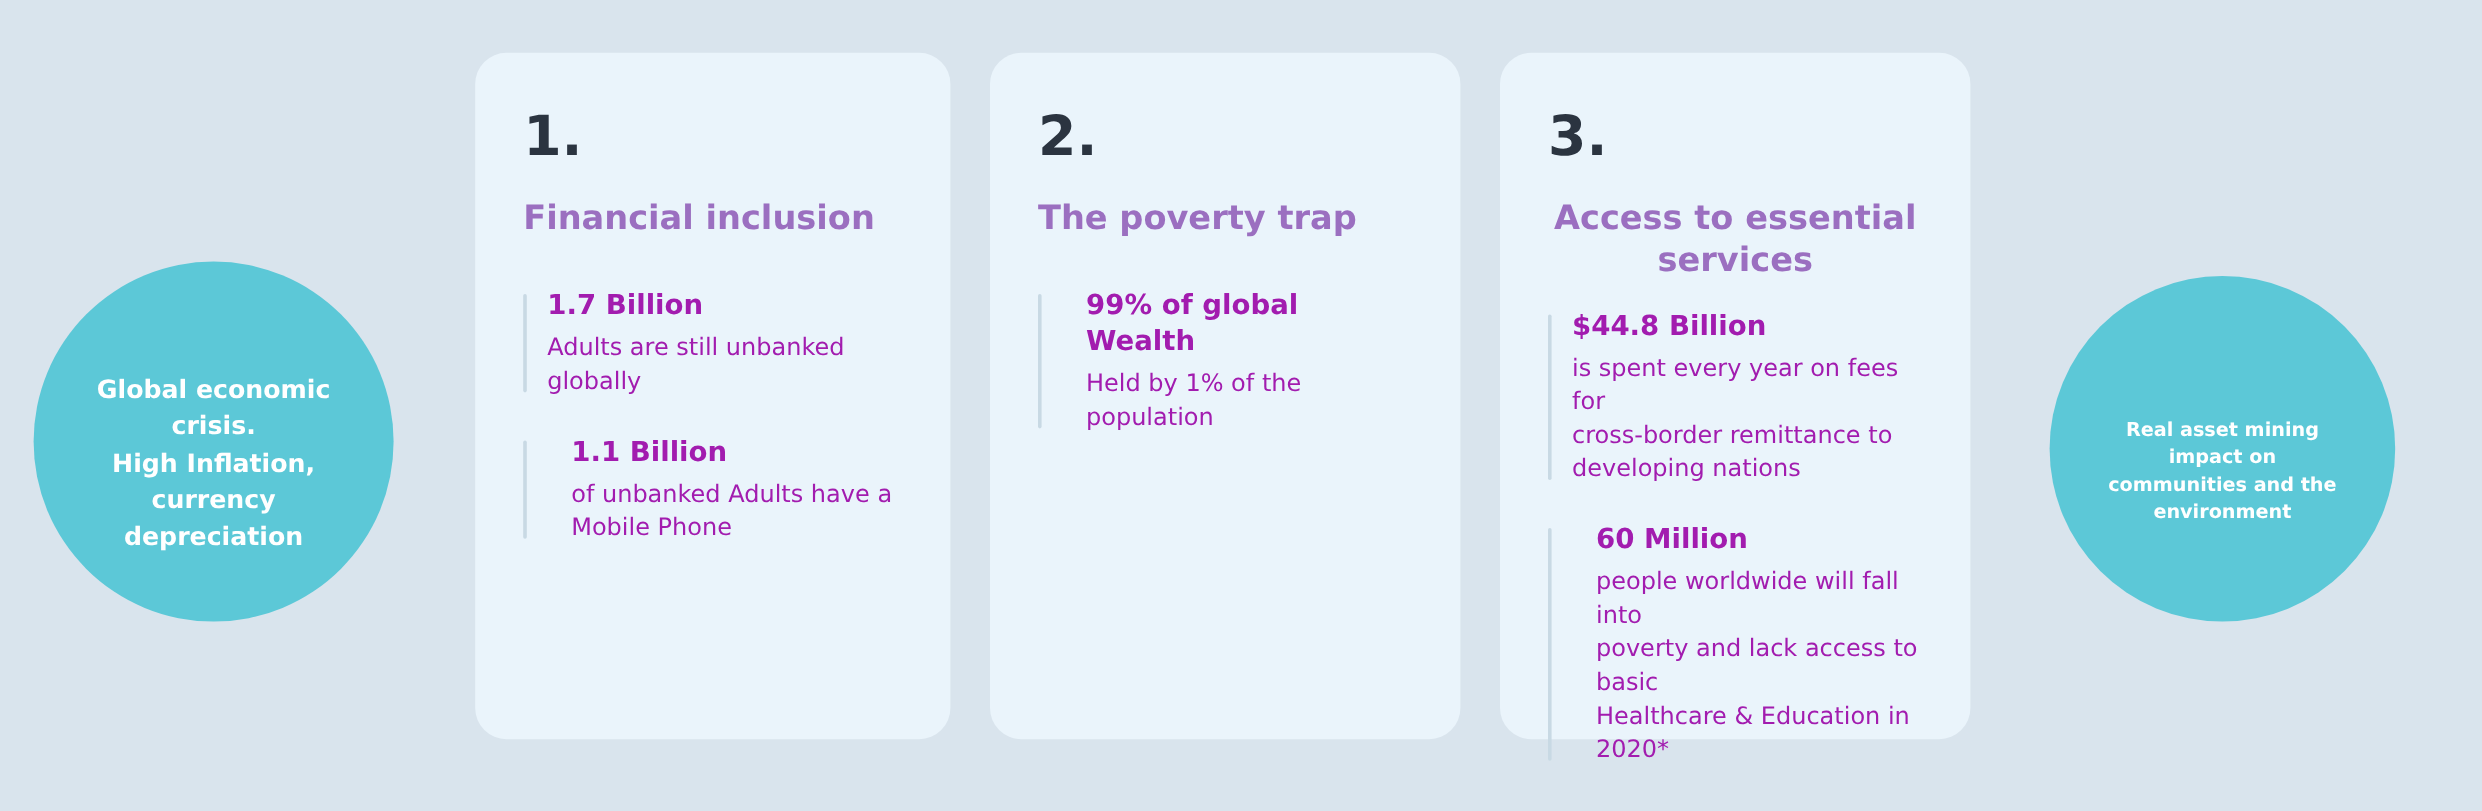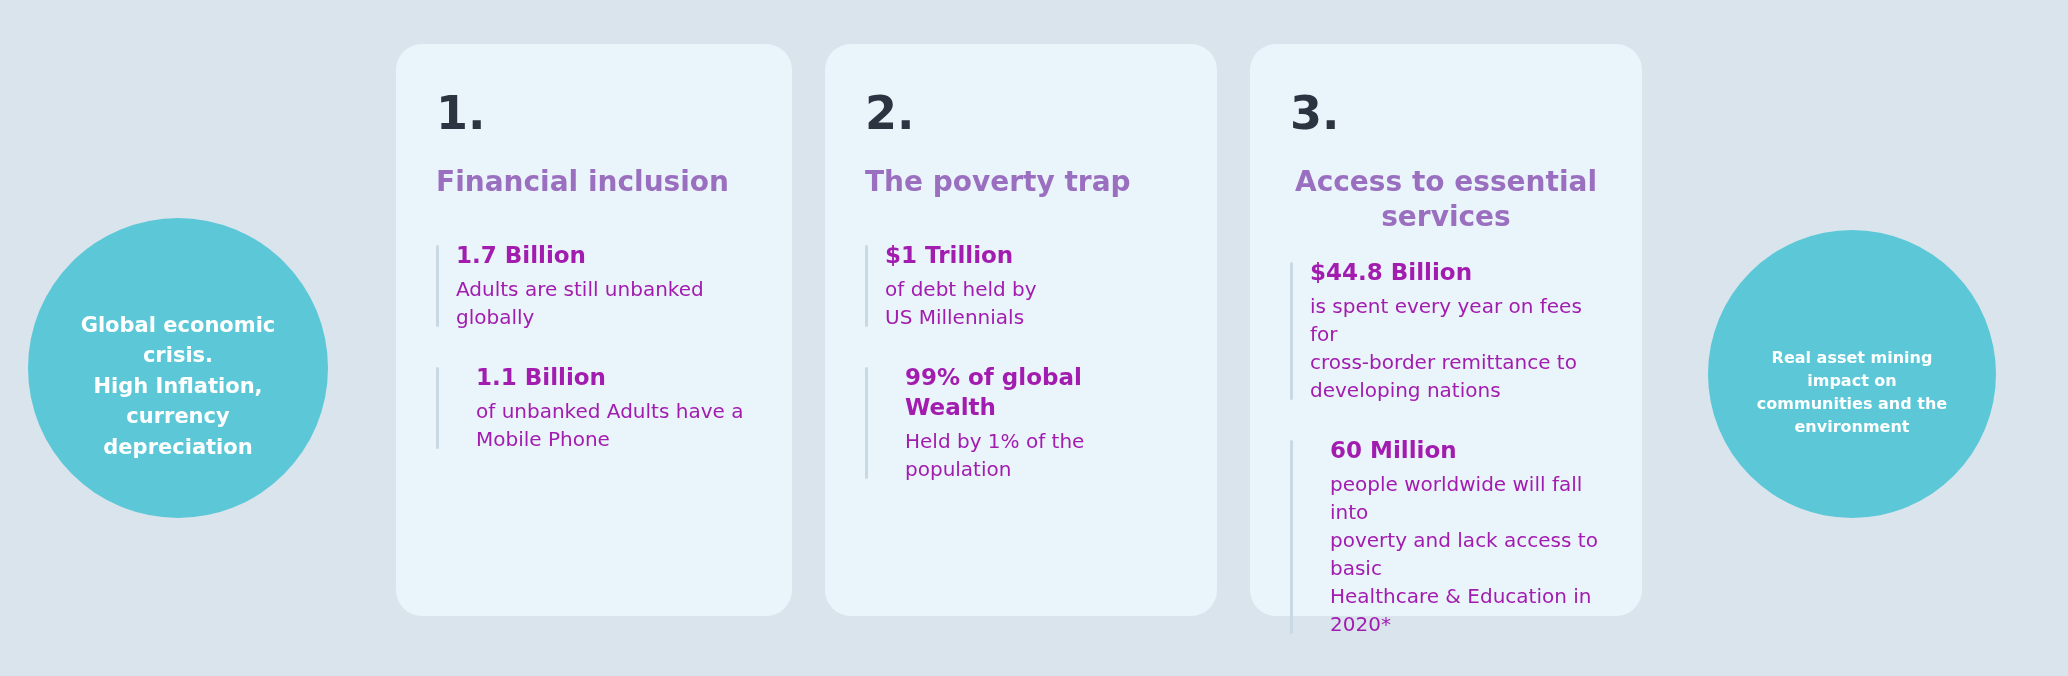--- a/index.html
+++ b/index.html
@@ -147,25 +147,20 @@
         <div class="stat-head">1.1 Billion</div>
         <div class="stat-body">of unbanked Adults have a
 Mobile Phone</div>
       </div>
     </div>
 
     <div class="card card-2">
       <div class="card-num">2.</div>
       <div class="card-title">The poverty trap</div>
       <div class="stat">
-        <div class="stat-head">$1 Trillion</div>
-        <div class="stat-body">of debt held by
-US Millennials</div>
-      </div>
-      <div class="stat">
         <div class="stat-head">99% of global Wealth</div>
         <div class="stat-body">Held by 1% of the
 population</div>
       </div>
     </div>
 
     <div class="card card-3">
       <div class="card-num">3.</div>
       <div class="card-title two-line">Access to essential services</div>
       <div class="stat">

